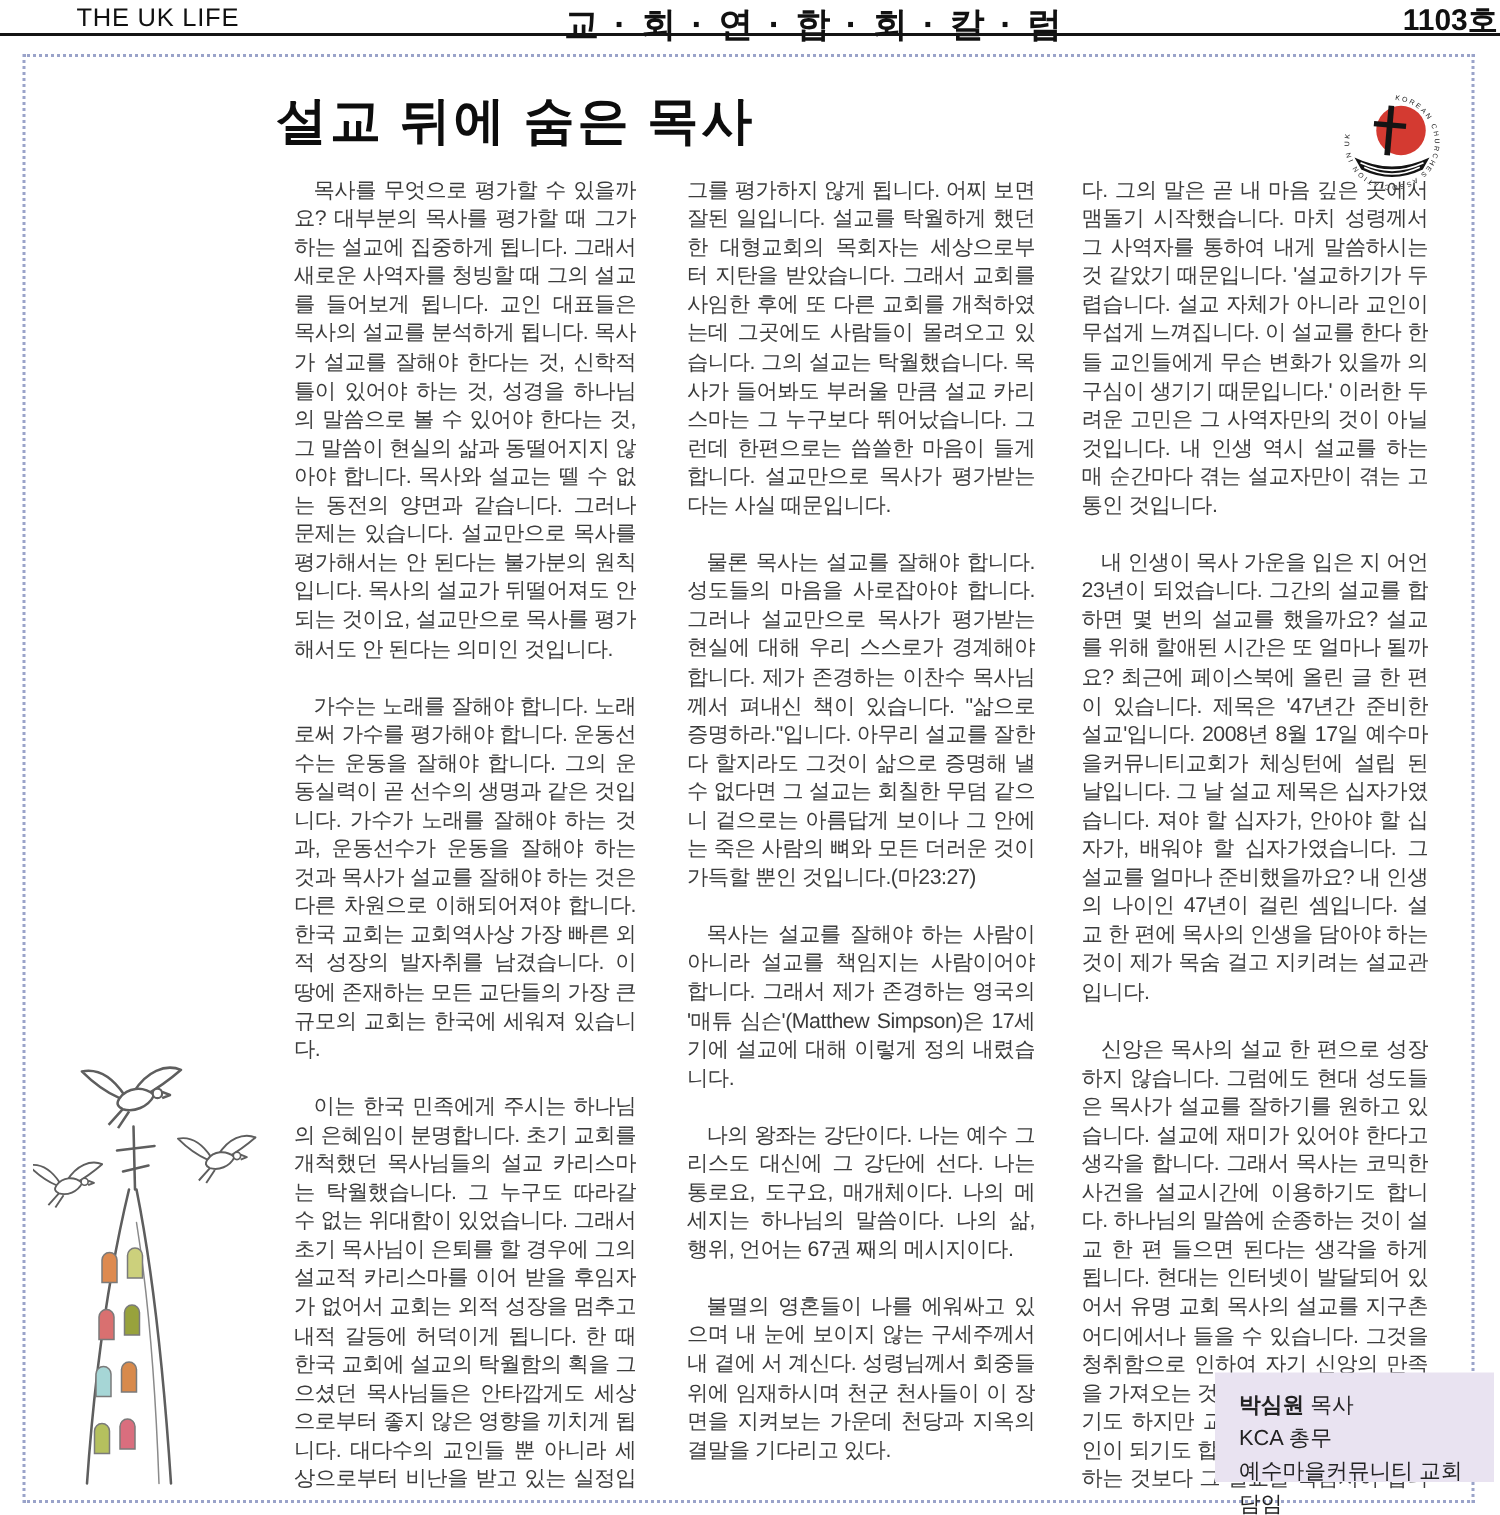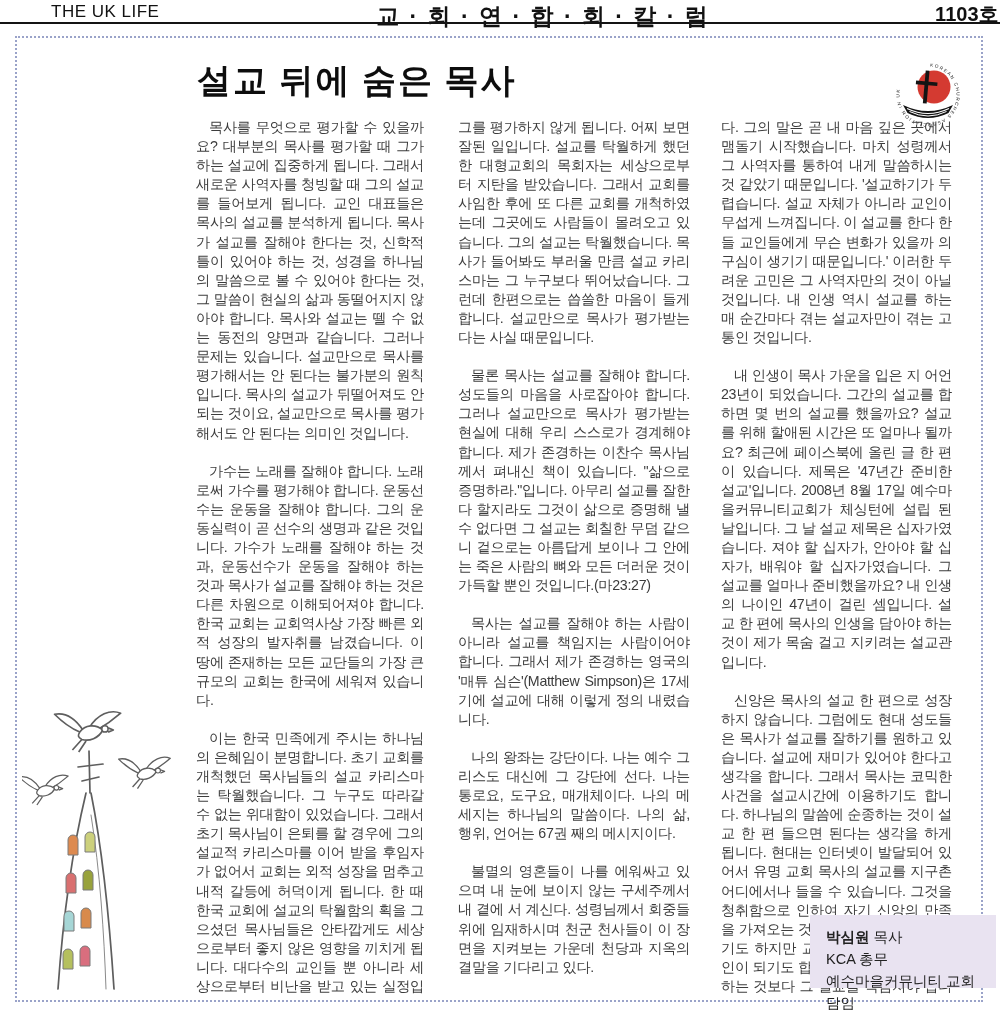--- a/index.html
+++ b/index.html
@@ -13,21 +13,21 @@
   .mh-right{position:absolute;right:6px;top:0;white-space:nowrap;}
   .mh-issue{font-size:20px;font-weight:700;vertical-align:bottom;line-height:24px;}
   .mh-page{font-size:27px;font-weight:600;vertical-align:bottom;line-height:26px;margin-left:4px;}
   .mh-rule{position:absolute;left:0;top:22px;width:100%;height:2px;background:#141414;}
 
   
   .frame{position:absolute;left:15px;top:36px;width:968px;height:966px;box-sizing:border-box;
          border:2px dotted #9aa3c9;}
 
   
-  .title{position:absolute;left:180px;top:20px;margin:0;font-family:"Liberation Serif","DejaVu Serif",serif;
+  .title{position:absolute;left:167px;top:20px;margin:0;font-family:"Liberation Serif","DejaVu Serif",serif;
          font-size:34px;font-weight:700;letter-spacing:2px;color:#0d0d0d;}
 
   
   .logo{position:absolute;left:876px;top:22px;width:70px;height:70px;}
 
   
   .col{position:absolute;top:80px;height:880px;overflow:hidden;
        font-size:14.2px;line-height:19.1px;color:#3c3c3c;text-align:justify;
        word-break:break-all;letter-spacing:-.3px;}
   .col1{left:163px;width:244px;}

